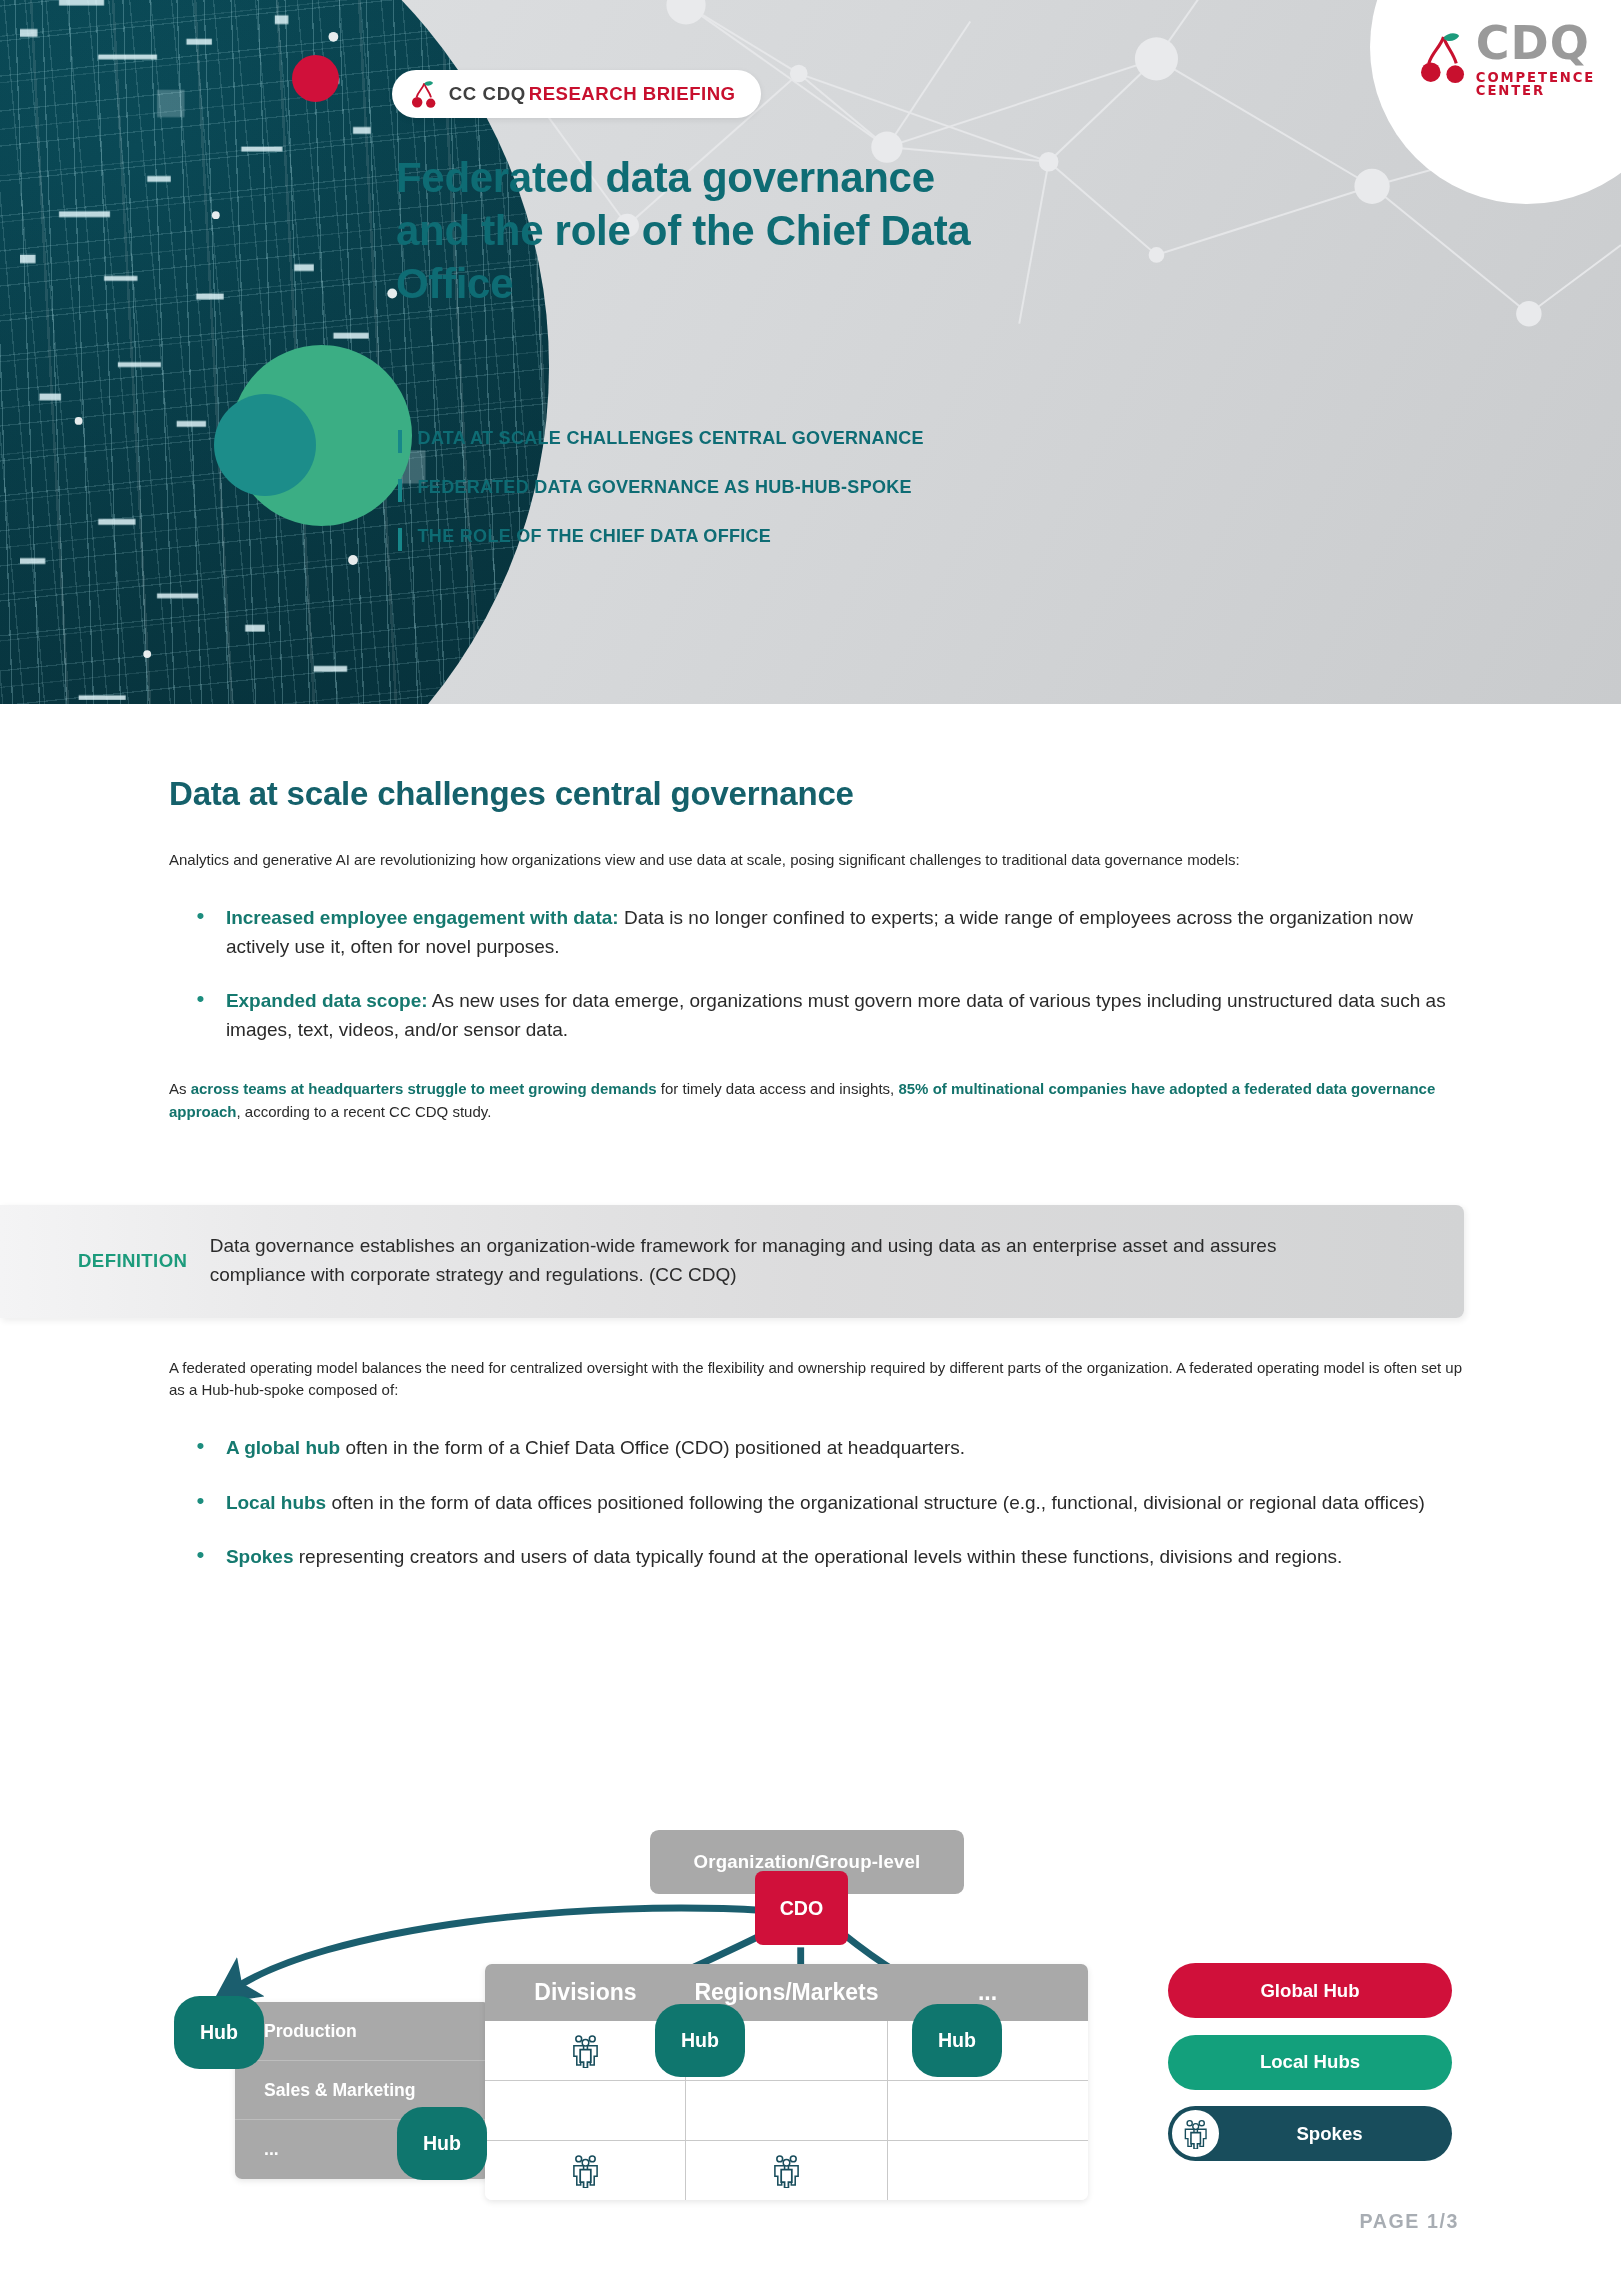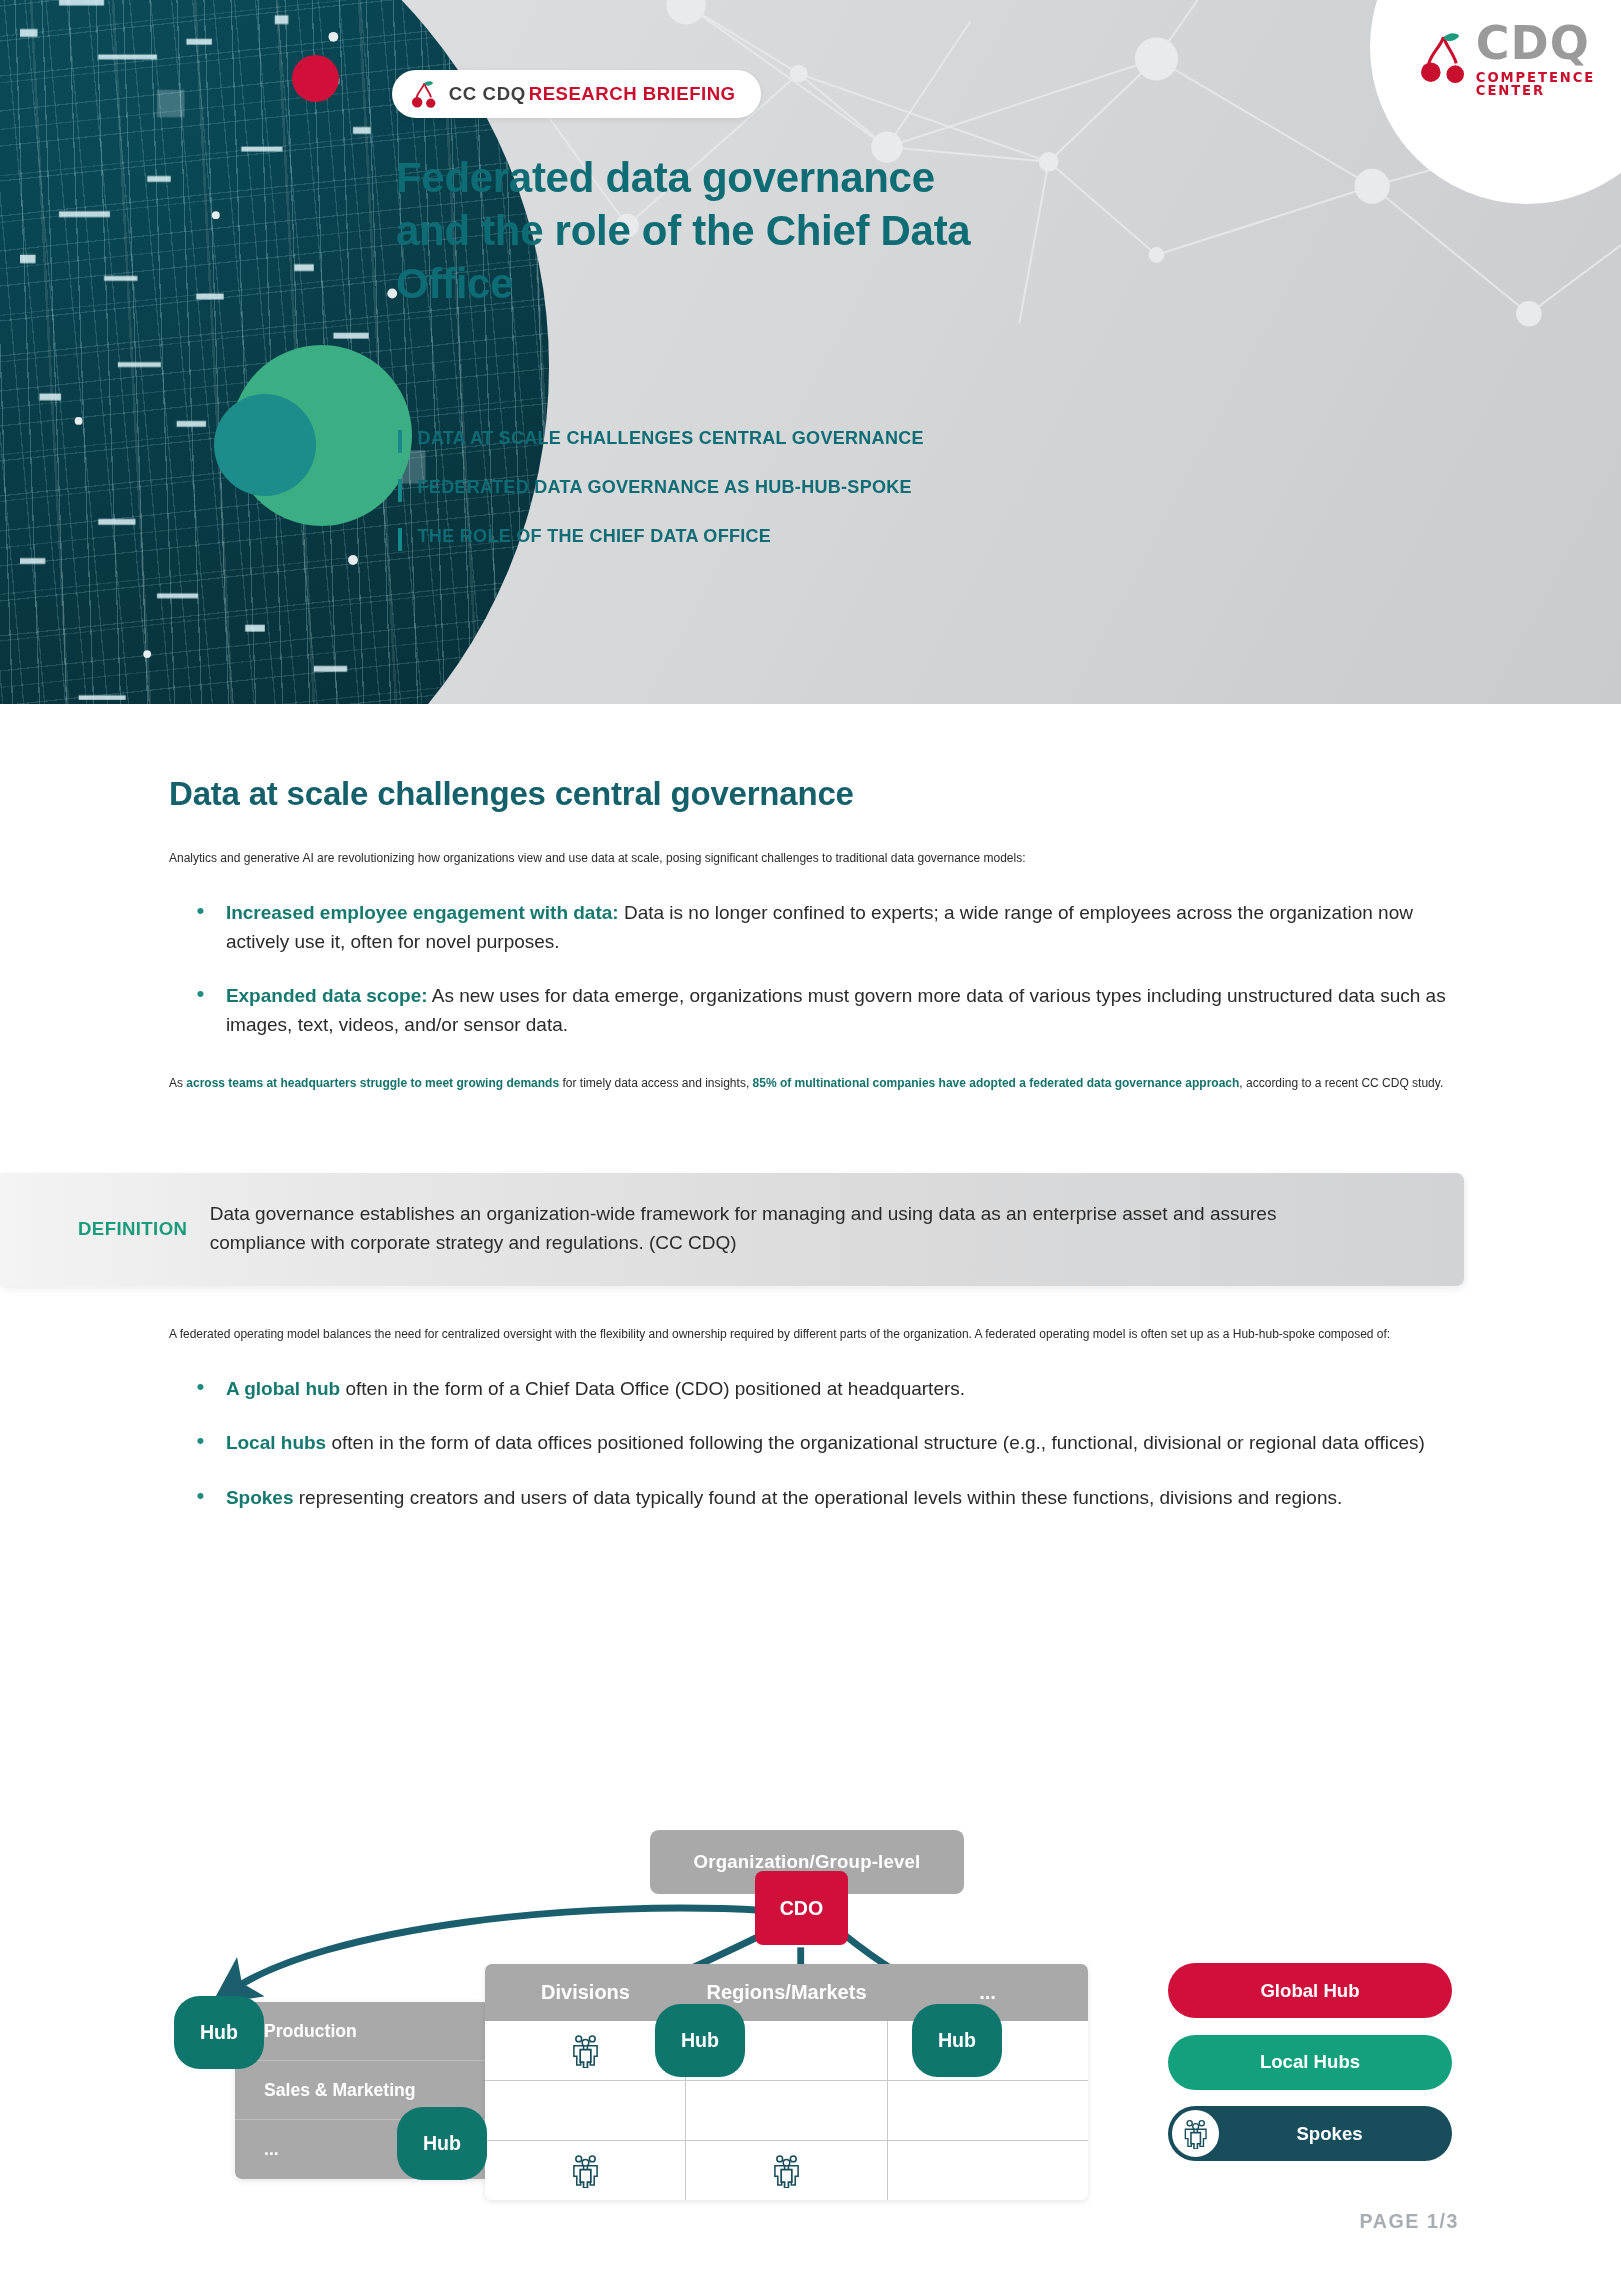--- a/index.html
+++ b/index.html
@@ -114,21 +114,21 @@
     font-size:18px;font-weight:bold;color:#0E6C74;letter-spacing:0.3px;
   }
 
   
   .body-wrap{position:absolute;left:0;top:704px;width:1621px;}
   .h2{
     font-size:33px;font-weight:bold;color:#15616B;
     margin:0 0 0 169px;letter-spacing:-0.2px;
   }
   .para{
-    font-size:12px;line-height:1.52;color:#2a2a2a;
+    font-size:15px;line-height:1.52;color:#2a2a2a;
     margin:0 0 0 169px;width:1294px;
   }
   .bullets{margin:0 0 0 169px;width:1294px;}
   .bullet{
     display:flex;align-items:flex-start;margin-bottom:25.5px;
   }
   .bullet .dot{
     color:#1C8D7E;font-size:22.5px;line-height:1.1;margin-right:21.6px;margin-left:27.4px;flex:0 0 auto;
   }
   .bullet .btxt{font-size:19px;line-height:1.52;color:#2a2a2a;}
@@ -182,21 +182,21 @@
     display:flex;align-items:center;padding-left:29px;border-bottom:1px solid #bdbdbd;
     box-sizing:border-box;
   }
   .rowlabel:last-child{border-bottom:none;}
   .gtable{
     position:absolute;left:485px;top:146px;width:603px;
     border-radius:6.9px;overflow:hidden;box-shadow:0 2px 5.9px rgba(0,0,0,.10);
   }
   .gthead{display:flex;height:57px;background:#A9A9A9;}
   .gth{
-    flex:1;color:#fff;font-size:20px;font-weight:bold;
+    flex:1;color:#fff;font-size:23px;font-weight:bold;
     display:flex;align-items:center;justify-content:center;
   }
   .gtrow{display:flex;height:59px;background:#fff;border-bottom:1px solid #c9c9c9;}
   .gtrow:last-child{border-bottom:none;}
   .gtd{flex:1;border-right:1px solid #c9c9c9;display:flex;align-items:center;justify-content:center;}
   .gtd:last-child{border-right:none;}
   .legend{position:absolute;left:1168px;top:145px;width:284px;}
   .lg{
     height:55px;border-radius:27.4px;display:flex;align-items:center;justify-content:center;
     color:#fff;font-size:18.6px;font-weight:bold;margin-bottom:16.7px;position:relative;

